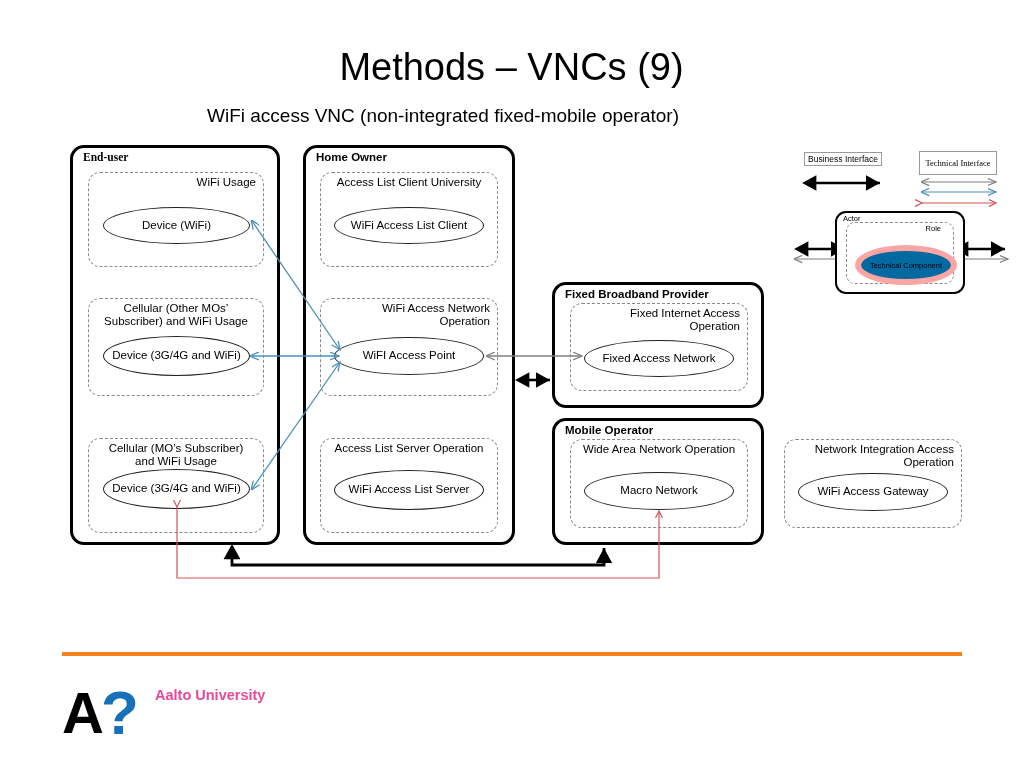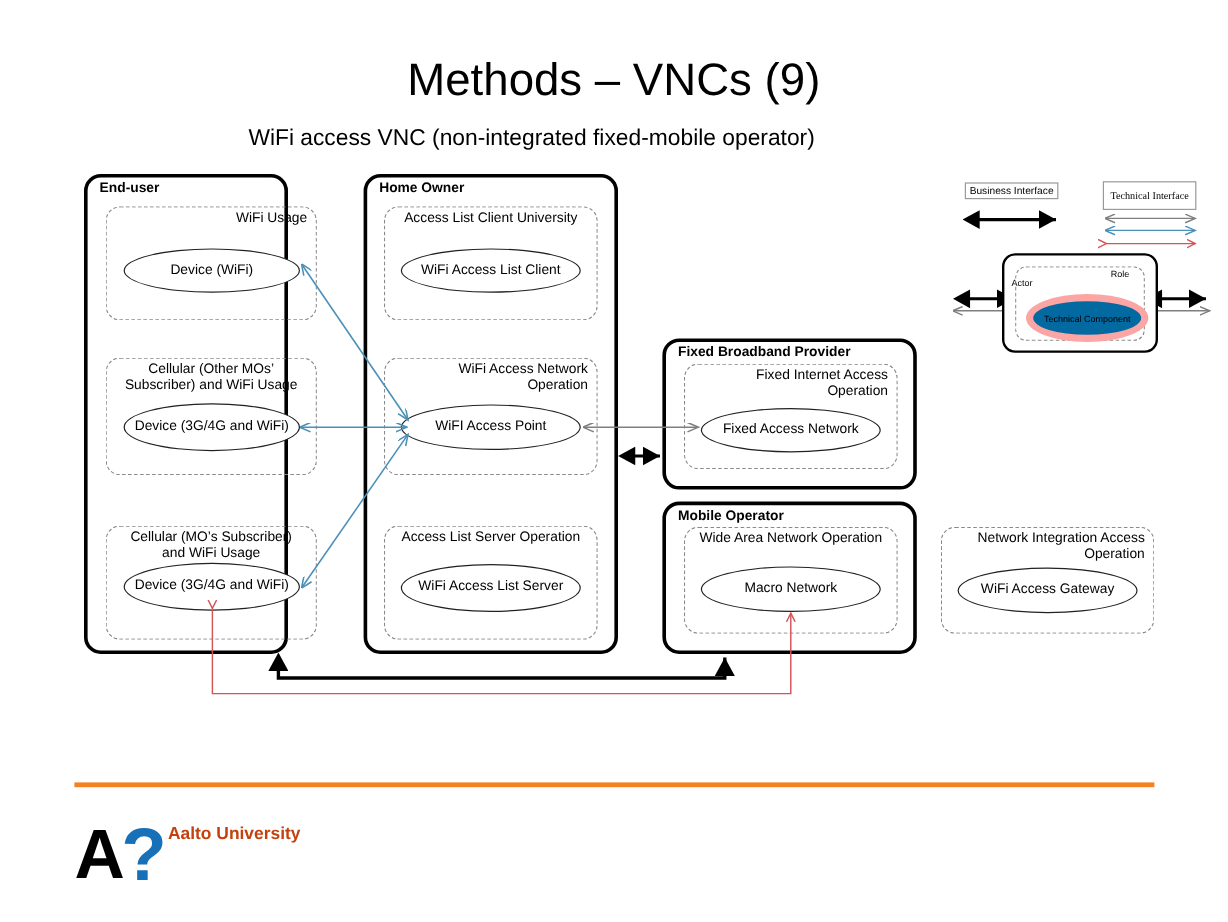--- a/index.html
+++ b/index.html
@@ -25,41 +25,41 @@
         display:flex;align-items:center;justify-content:center;text-align:center;
         font-size:11.5px;line-height:1.2;box-sizing:border-box;padding:0 6px;}
 
   svg.overlay{position:absolute;left:0;top:0;width:1023px;height:768px;pointer-events:none;}
 
   
   .legend-chip{position:absolute;border:1px solid #9a9a9a;background:#fff;
                font-size:8.5px;text-align:center;line-height:1.25;
                display:flex;align-items:center;justify-content:center;box-sizing:border-box;}
   .lg-actor{position:absolute;border:2.2px solid #000;border-radius:11px;background:#fff;box-sizing:border-box;}
-  .lg-actor-label{position:absolute;left:5px;top:1px;font-size:7.5px;background:#fff;padding:17px 1px;}
+  .lg-actor-label{position:absolute;left:5px;top:1px;font-size:7.5px;background:#fff;padding:0 1px;}
   .lg-role{position:absolute;border:1px dashed #8a8a8a;border-radius:9px;box-sizing:border-box;}
   .lg-role-label{position:absolute;right:12px;top:1px;font-size:7.5px;padding-left:28px;}
   .lg-comp{position:absolute;border:6px solid #fca5a5;border-radius:50%;background:#0369a1;
            display:flex;align-items:center;justify-content:center;font-size:7.5px;text-align:center;}
 
   
   #footer-rule{position:absolute;left:62px;top:652px;width:900px;height:4px;background:#f58220;}
   #logo-a{position:absolute;left:62px;top:684px;font-size:58px;font-weight:bold;
           line-height:1;color:#000;font-family:"Liberation Sans",sans-serif;letter-spacing:-2px;}
   #logo-q{position:absolute;left:101px;top:682px;font-size:62px;font-weight:bold;
           line-height:1;color:#1671b8;font-family:"Liberation Sans",sans-serif;}
-  #logo-text{position:absolute;left:140px;top:687px;font-size:14.5px;font-weight:bold;color:#c2410c;}
+  #logo-text{position:absolute;left:155px;top:687px;font-size:14.5px;font-weight:bold;color:#ec4899;}
 </style>
 </head>
 <body>
 
 <div id="slide-title">Methods – VNCs (9)</div>
 <div id="slide-subtitle">WiFi access VNC (non-integrated fixed-mobile operator)</div>
 
-<div class="actor-box" style="left:70px;top:145px;width:170px;height:400px;">
+<div class="actor-box" style="left:70px;top:145px;width:210px;height:400px;font-family:Liberation Serif, serif;">
   <div class="actor-label">End-user</div>
 </div>
 
 <div class="role-box" style="left:88px;top:172px;width:176px;height:95px;">
   <div class="role-label">WiFi Usage</div>
 </div>
 <div class="comp" style="left:103px;top:207px;width:147px;height:37px;">Device (WiFi)</div>
 
 <div class="role-box" style="left:88px;top:298px;width:176px;height:98px;">
   <div class="role-label center">Cellular (Other MOs’

